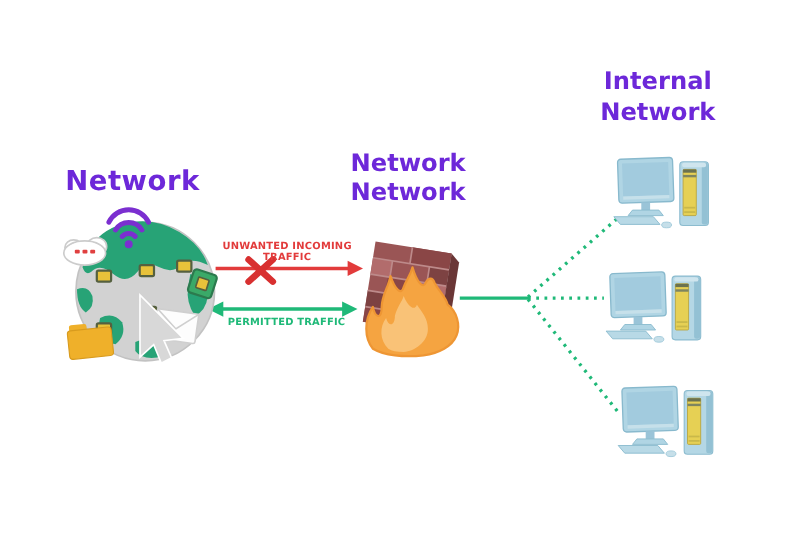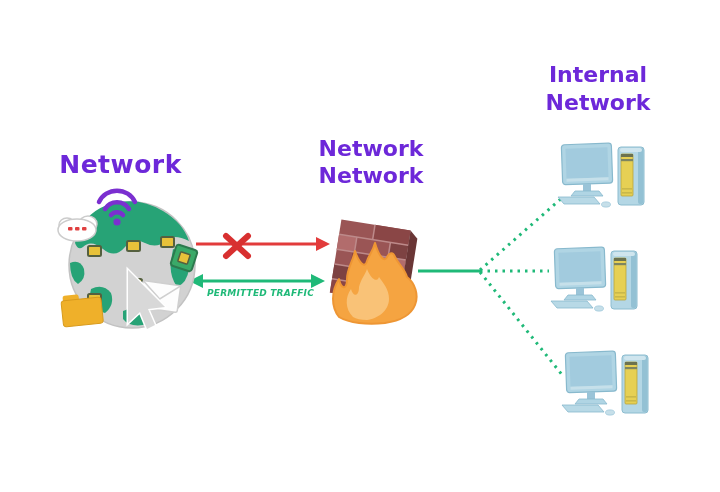--- a/index.html
+++ b/index.html
@@ -7,39 +7,40 @@
     position:relative;width:720px;height:492px;background:#ffffff;overflow:hidden;
     font-family:"DejaVu Sans","Liberation Sans",sans-serif;
   }
   .stage{position:absolute;left:0;top:0;}
   .hlabel{position:absolute;font-weight:bold;color:#6d28d9;text-align:center;z-index:2;}
   #lbl-internet{left:48px;top:150px;width:145px;font-size:25px;letter-spacing:.5px;}
   #lbl-fw{left:301px;top:135px;width:140px;font-size:22px;line-height:27px;}
   #lbl-internal{left:528px;top:61px;width:140px;font-size:22px;line-height:28px;}
   .arrow-label{position:absolute;font-weight:bold;font-size:9px;letter-spacing:.2px;text-align:center;z-index:2;}
   #lbl-unwanted{left:186px;top:219px;width:150px;color:#E23B3B;}
-  #lbl-permitted{left:188px;top:288px;width:145px;color:#1FB978;font-style:italic;}
+  #lbl-permitted{left:188px;top:288px;width:145px;color:#1FB978;}
 </style>
 </head>
 <body>
 
 <div class="canvas">
 
   <div class="hlabel" id="lbl-internet">Network</div>
 
   <div class="hlabel" id="lbl-fw">
     <div>Network</div>
     <div>Network</div>
   </div>
 
   <div class="hlabel" id="lbl-internal">
     <div>Internal</div>
     <div>Network</div>
   </div>
 
+  <div class="arrow-label" id="lbl-unwanted">UNWANTED INCOMING TRAFFIC</div>
 
   <div class="arrow-label" id="lbl-permitted">PERMITTED TRAFFIC</div>
 
   <svg class="stage" width="720" height="492" viewBox="0 0 720 492">
 
     <defs>
 
       <g id="pc">
 
         <rect x="62" y="5" width="26" height="58" rx="3" fill="#B4D7E5" stroke="#8CBCCF" stroke-width="1"></rect>

